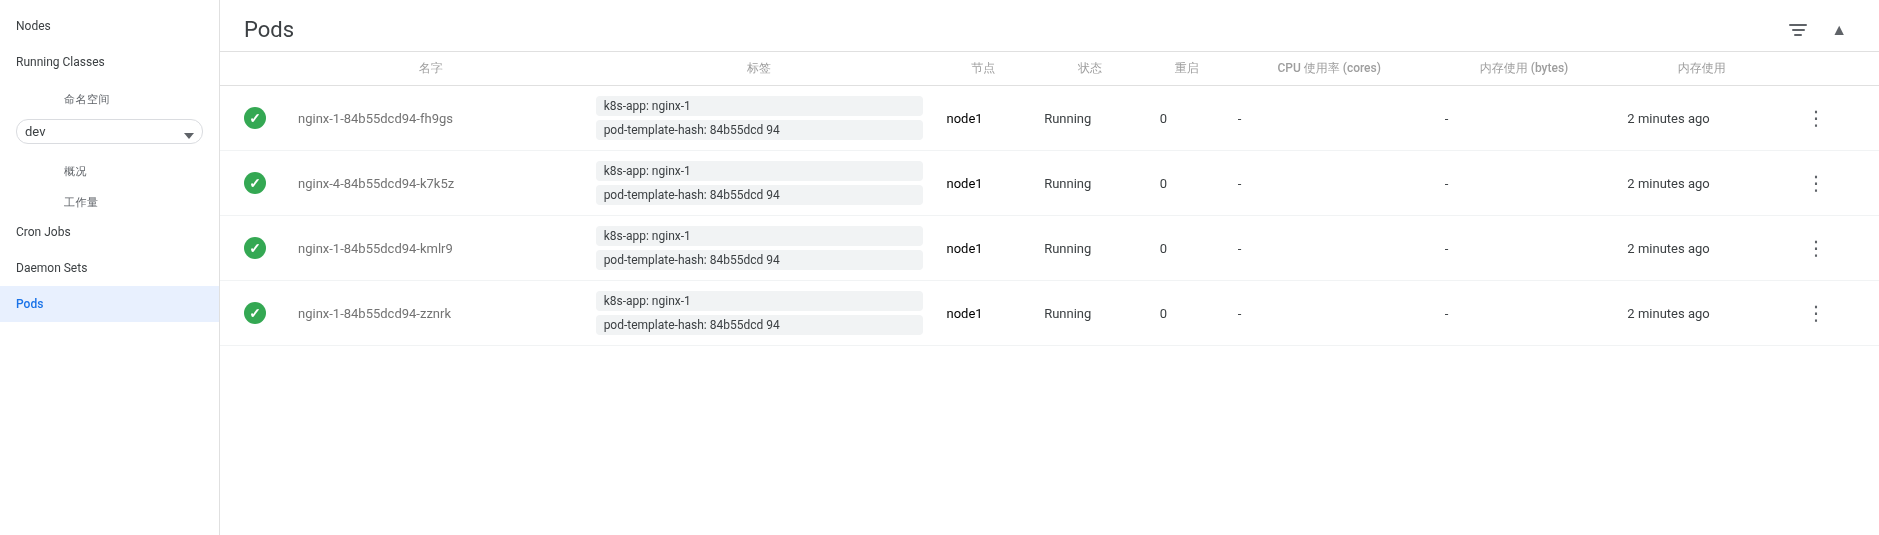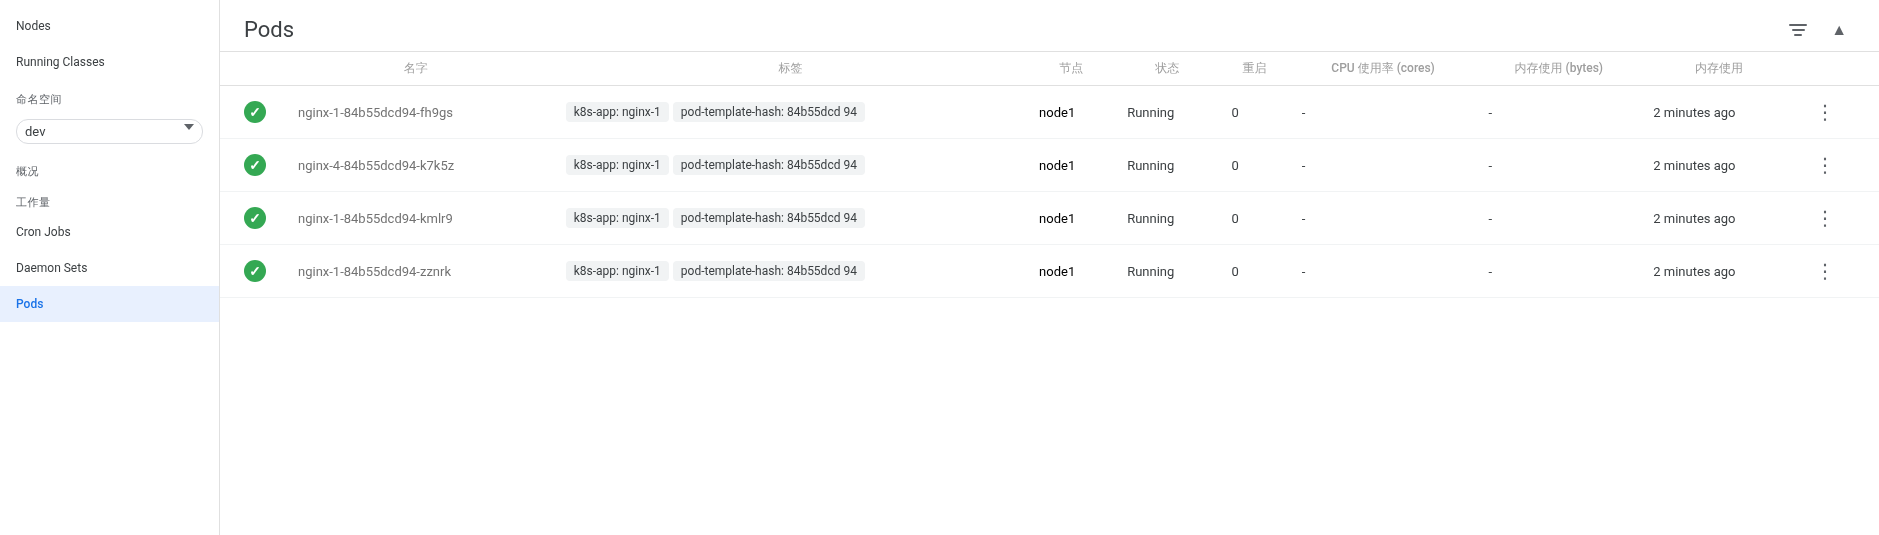--- a/index.html
+++ b/index.html
@@ -27,30 +27,31 @@
       background: #e8f0fe;
       color: #1a73e8;
       font-weight: 500;
     }
     .sidebar-section-label {
       padding: 12px 16px 4px 16px;
       font-size: 11px;
       color: #5f6368;
       font-weight: 500;
       letter-spacing: 0.5px;
+      margin-left: 48px;
     }
     .sidebar-namespace {
       padding: 8px 16px;
       display: flex;
       align-items: center;
       justify-content: space-between;
     }
     .namespace-select {
       display: flex;
-      align-items: flex-start;
+      align-items: flex-end;
       background: #fff;
       border: 1px solid #dadce0;
       border-radius: 12px;
       padding: 4px 8px;
       width: 100%;
       cursor: pointer;
       font-size: 13px;
       color: #3c4043;
     }
     .namespace-select-text { flex: 1; }
@@ -151,21 +152,21 @@
 
     
     .pod-link {
       color: #737373;
       text-decoration: none;
       cursor: pointer;
       margin-left: 8px;
     }
 
     
-    .tags-cell { display: flex; flex-direction: row; gap: 4px; }
+    .tags-cell { display: flex; flex-direction: column; gap: 4px; }
     .tag-chip {
       background: #f1f3f4;
       border-radius: 4px;
       padding: 3px 8px;
       font-size: 12px;
       color: #3c4043;
       display: inline-block;
       white-space: nowrap;
     }
 

